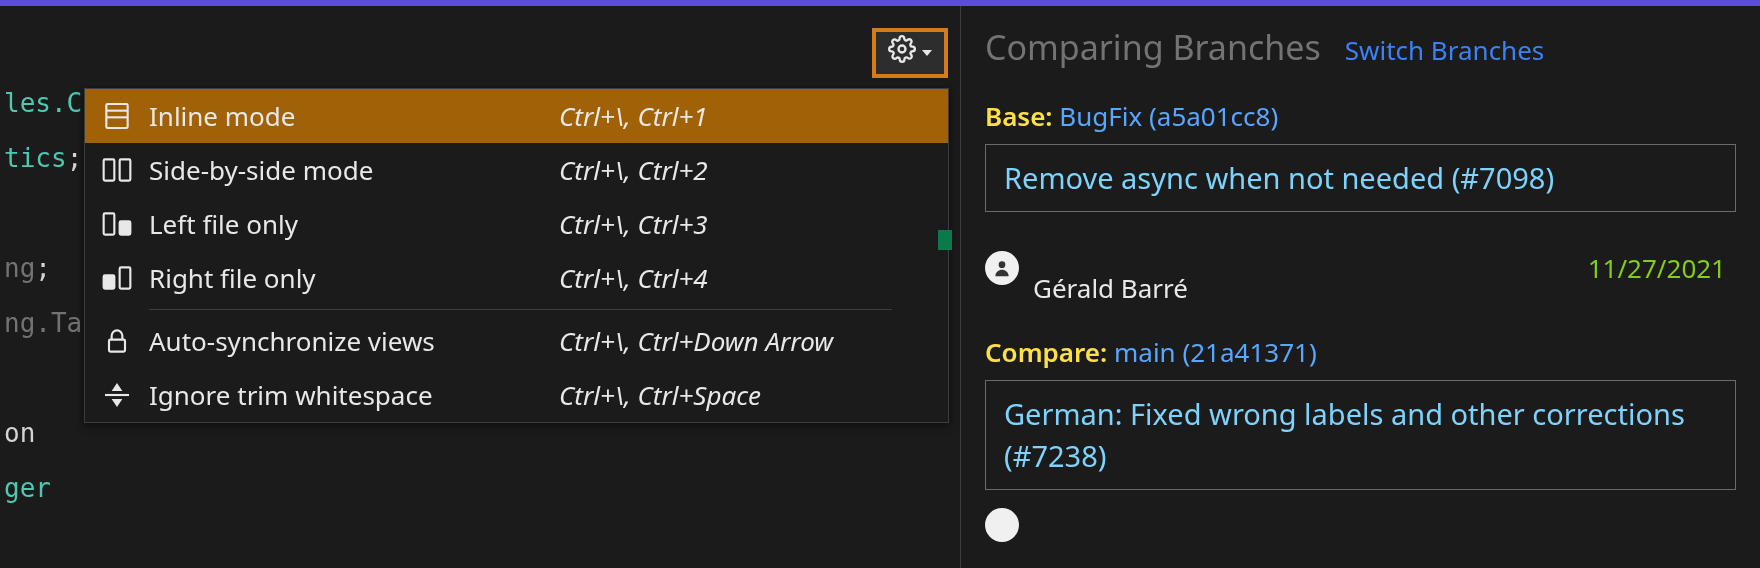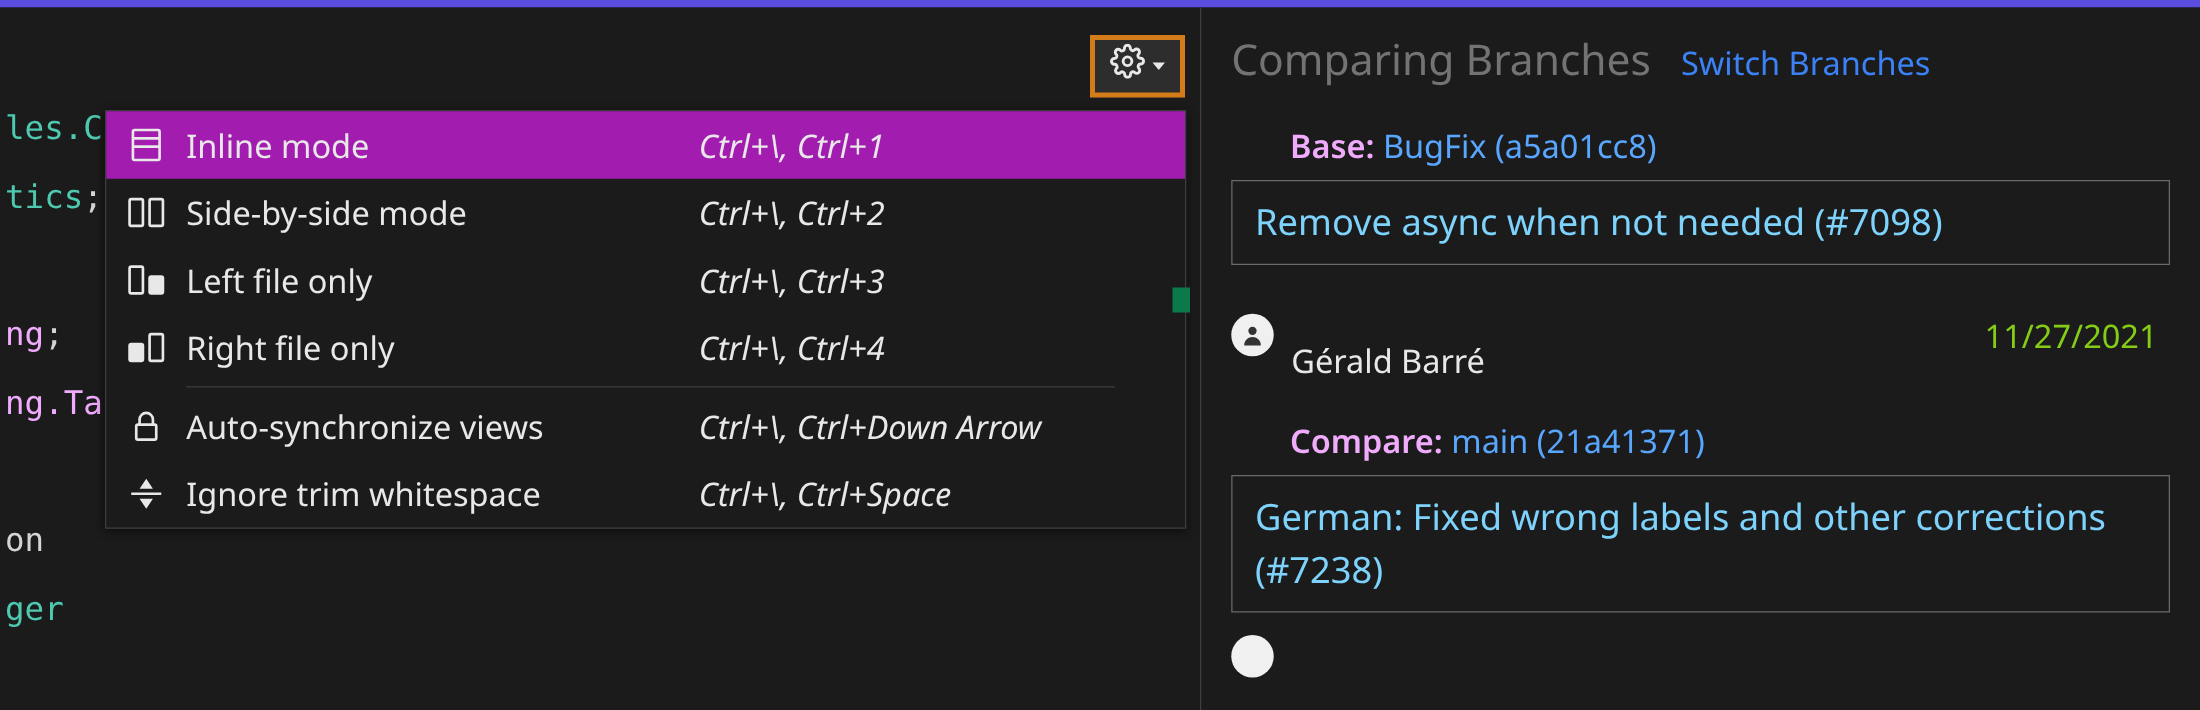--- a/index.html
+++ b/index.html
@@ -28,21 +28,21 @@
       position: absolute;
       left: 0; top: 70px;
       width: 100%;
       font-family: Consolas, monospace;
       font-size: 26px;
       line-height: 55px;
       color: #d4d4d4;
       padding-left: 0;
     }
     .code-bg .line { white-space: pre; padding-left: 4px; }
-    .kw { color: #f0abfc; }
+    .kw { color: #737373; }
     .type { color: #4ec9b0; }
     .punct { color: #d4d4d4; }
 
     .gear-button {
       position: absolute;
       top: 22px; left: 872px;
       width: 76px; height: 50px;
       border: 4px solid #d47b1a;
       background: #2d2d2d;
       display: flex; align-items: center; justify-content: center;
@@ -66,21 +66,21 @@
       box-shadow: 0 2px 8px rgba(0,0,0,0.6);
     }
     .menu-item {
       display: flex;
       align-items: center;
       height: 54px;
       padding: 0 16px;
       cursor: pointer;
     }
     .menu-item.selected {
-      background: #a21caf;
+      background: #a16207;
     }
     .menu-icon {
       width: 48px;
       display: flex; align-items: center; justify-content: flex-start;
       flex-shrink: 0;
     }
     .menu-icon svg { width: 32px; height: 32px; stroke: #e8e8e8; fill: none; stroke-width: 1.6; }
     .menu-label {
       flex: 0 0 410px;
       color: #e8e8e8;
@@ -110,21 +110,21 @@
       margin-bottom: 28px;
     }
     .panel-title {
       font-size: 34px; font-weight: 400; color: #737373;
     }
     .panel-link {
       font-size: 26px; color: #3b82f6; cursor: pointer;
     }
     .field-row { margin-bottom: 10px; }
     .field-label {
-      font-weight: 600; color: #f0abfc; display: inline; margin-left: 47px;
+      font-weight: 600; color: #fde047; display: inline;
     }
     .field-value {
       color: #59a6ff; cursor: pointer; text-align: right;
     }
     .commit-box {
       border: 1px solid #6a6a6a;
       padding: 12px 18px;
       margin-top: 10px;
       margin-bottom: 18px;
       font-size: 29px;

